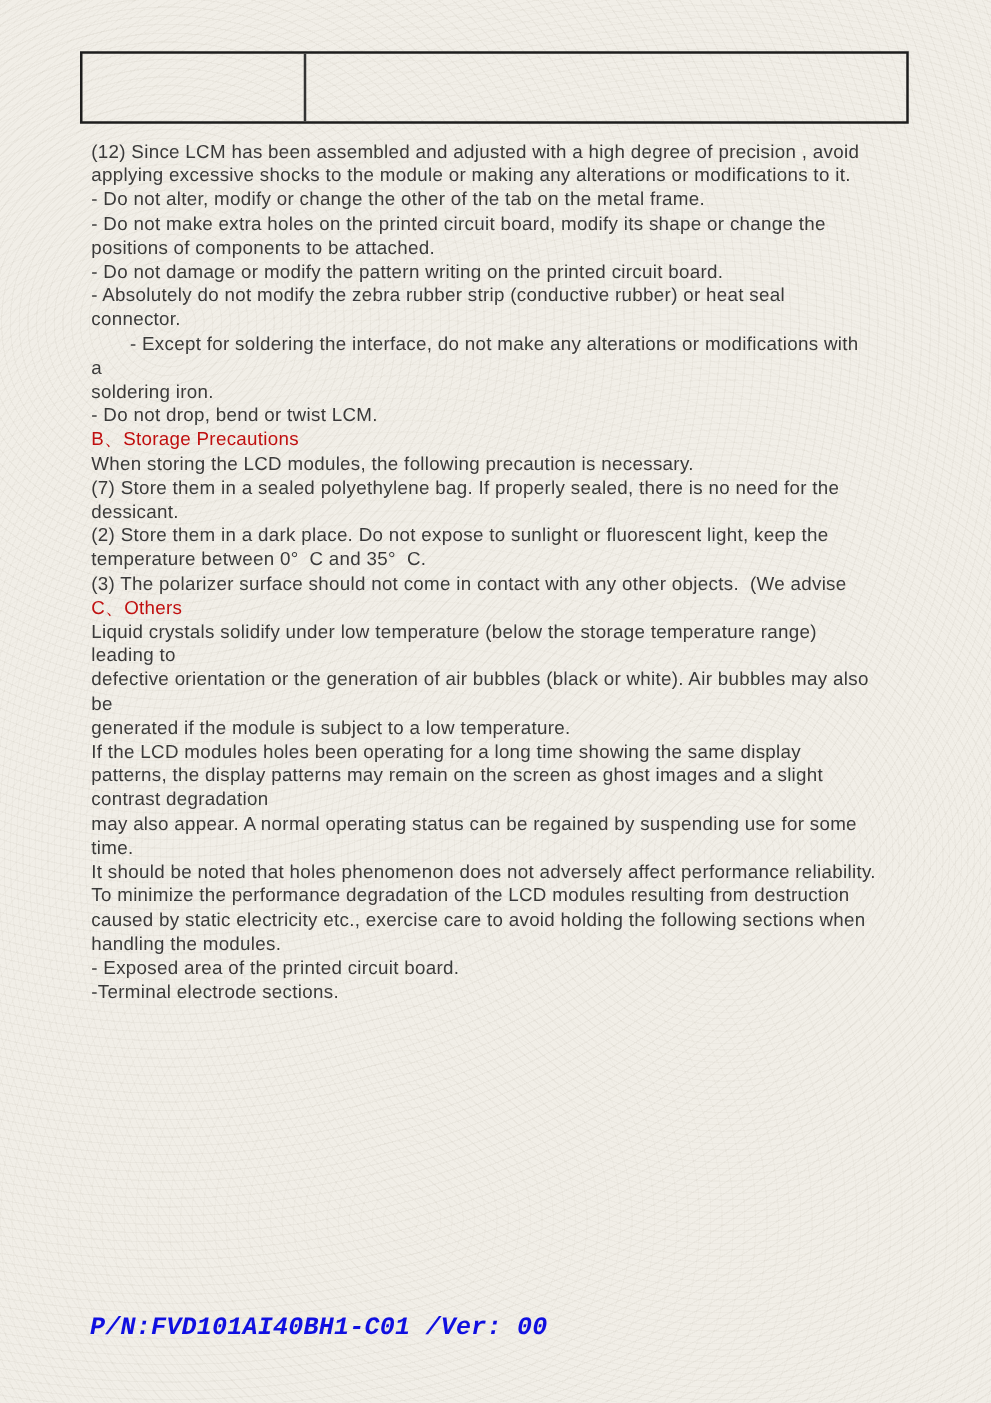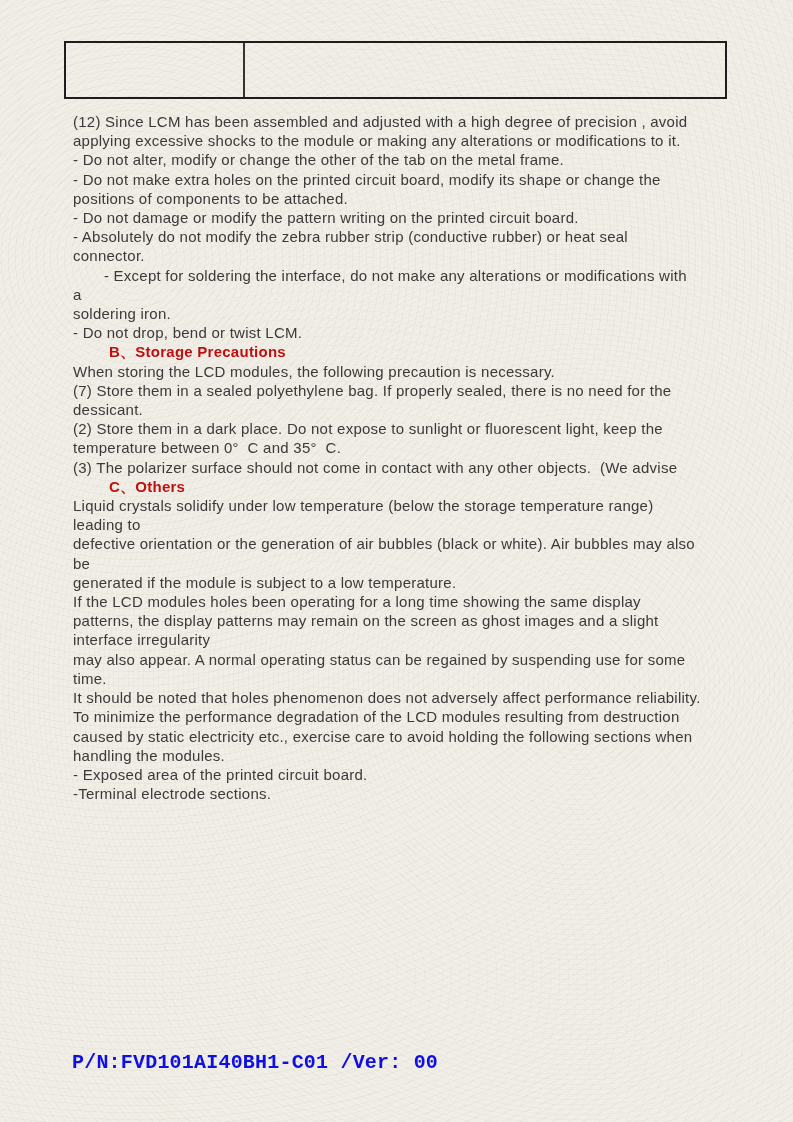--- a/index.html
+++ b/index.html
@@ -38,32 +38,32 @@
     width: 660px;
   }
   .line {
     white-space: pre;
     font-size: 15px;
     line-height: 19.2px;
     letter-spacing: 0.25px;
   }
   .line.heading {
     color: var(--heading-color);
-    font-weight: bold;
-    margin-left: 36px;
+    font-weight: normal;
   }
   .footer {
     position: absolute;
     left: 72px; top: 1051px;
     font-family: "Liberation Mono", "DejaVu Sans Mono", monospace;
     font-weight: bold;
     font-size: 20px;
     letter-spacing: 0.2px;
     color: var(--footer-color);
     white-space: pre;
+    font-style: italic;
   }
 </style>
 </head>
 <body>
 
 <div class="header-table">
   <div class="ht-cell left"></div>
   <div class="ht-cell right"></div>
 </div>
 
@@ -88,21 +88,21 @@
     <div class="line">temperature between 0°  C and 35°  C.</div>
     <div class="line">(3) The polarizer surface should not come in contact with any other objects.  (We advise</div>
     <div class="line heading">C、Others</div>
     <div class="line">Liquid crystals solidify under low temperature (below the storage temperature range)</div>
     <div class="line">leading to</div>
     <div class="line">defective orientation or the generation of air bubbles (black or white). Air bubbles may also</div>
     <div class="line">be</div>
     <div class="line">generated if the module is subject to a low temperature.</div>
     <div class="line">If the LCD modules holes been operating for a long time showing the same display</div>
     <div class="line">patterns, the display patterns may remain on the screen as ghost images and a slight</div>
-    <div class="line">interface irregularity</div>
+    <div class="line">contrast degradation</div>
     <div class="line">may also appear. A normal operating status can be regained by suspending use for some</div>
     <div class="line">time.</div>
     <div class="line">It should be noted that holes phenomenon does not adversely affect performance reliability.</div>
     <div class="line">To minimize the performance degradation of the LCD modules resulting from destruction</div>
     <div class="line">caused by static electricity etc., exercise care to avoid holding the following sections when</div>
     <div class="line">handling the modules.</div>
     <div class="line">- Exposed area of the printed circuit board.</div>
     <div class="line">-Terminal electrode sections.</div>
   </div>
 

